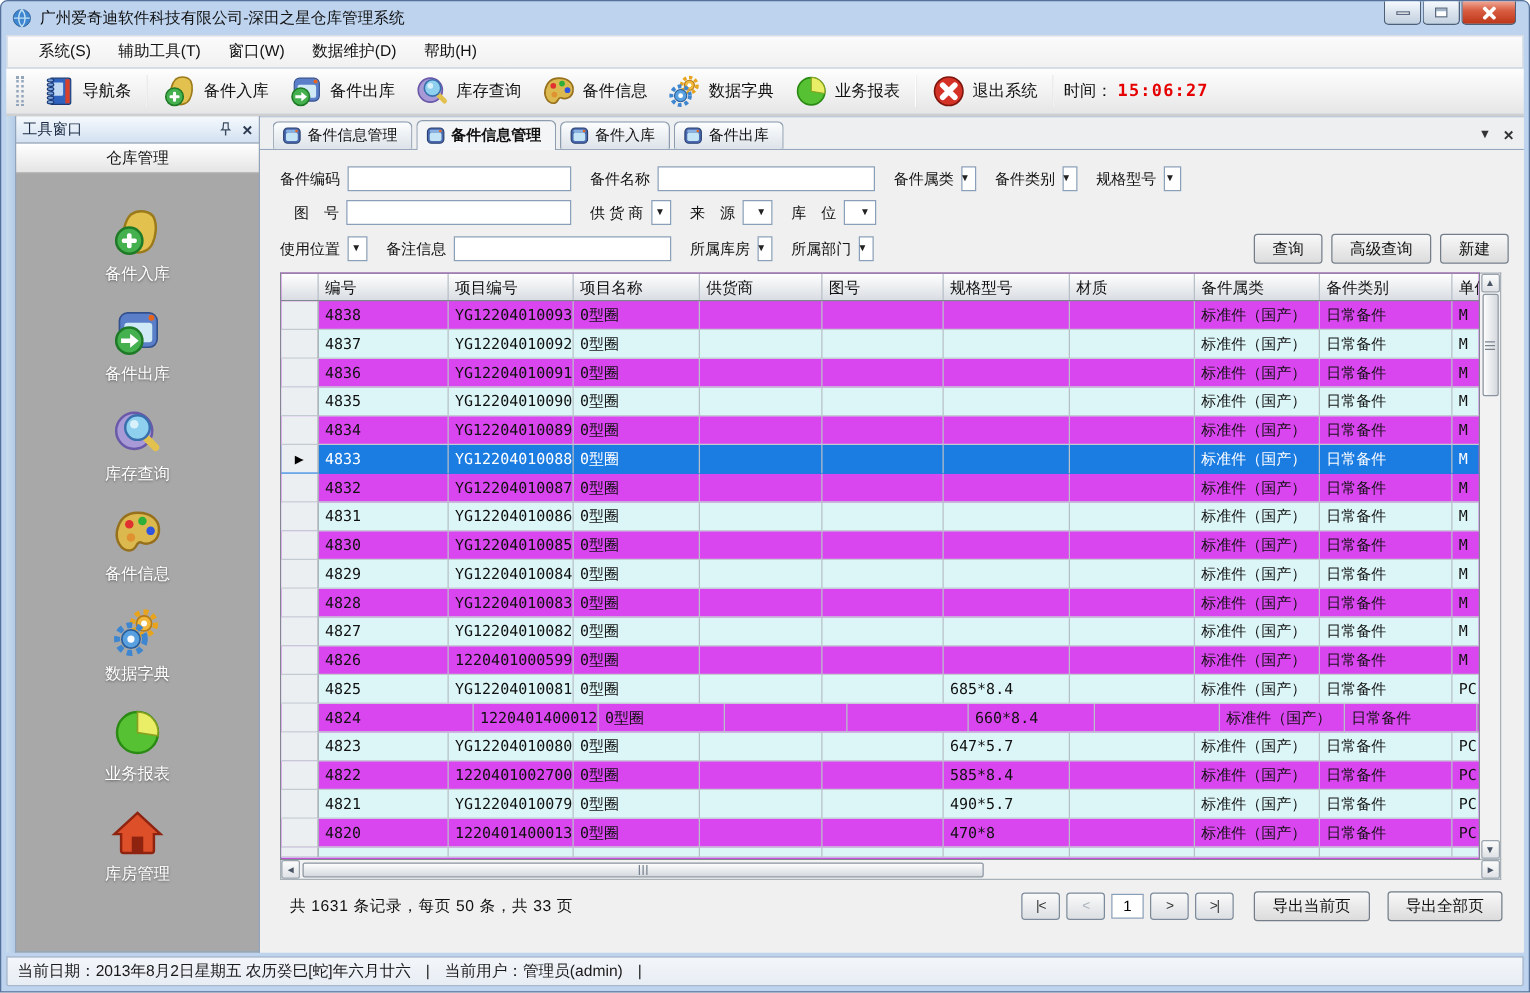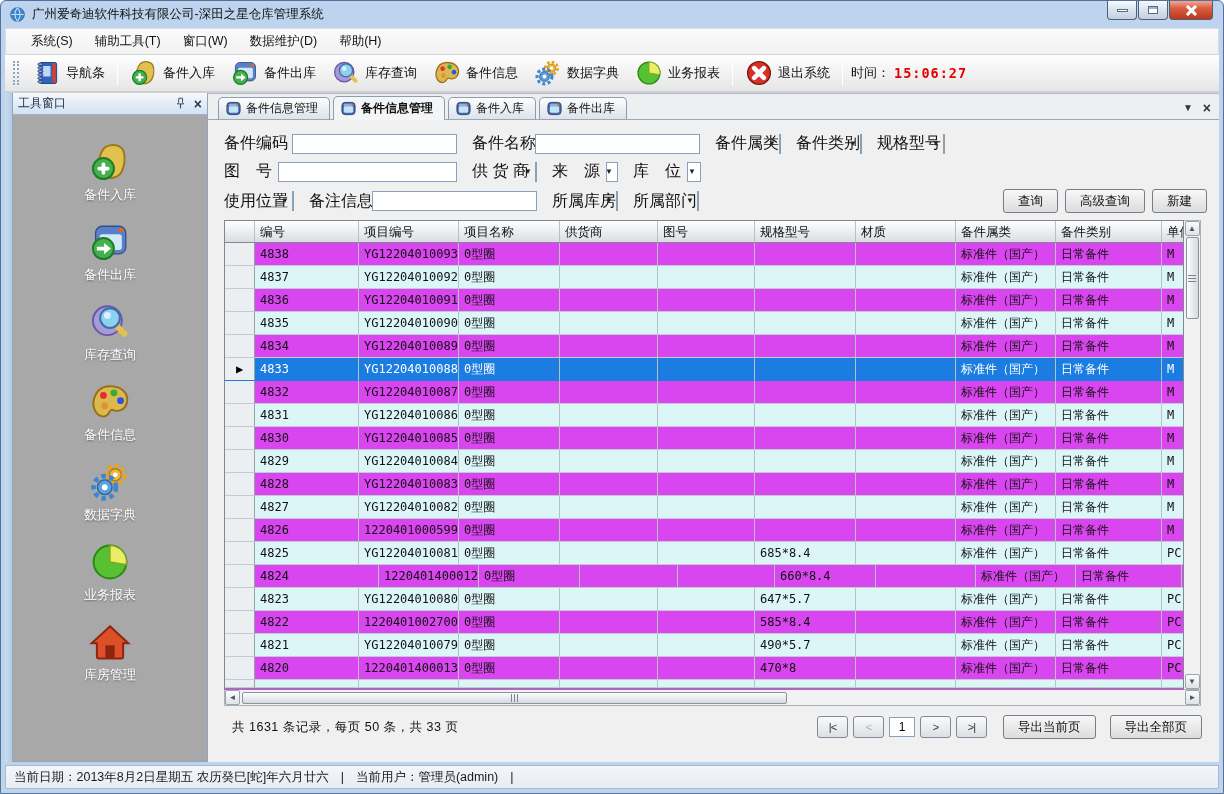--- a/index.html
+++ b/index.html
@@ -63,21 +63,21 @@
     border:1px solid #8d9cae; border-bottom:none; border-radius:5px 5px 0 0;
     background:linear-gradient(#fcfdfe,#dde3e9); font-size:12px; height:22px; }
   .tab.active { background:#f4f5f6; font-weight:bold; height:24px; margin-bottom:-1px; z-index:2; }
   .tab-tools { margin-left:auto; display:flex; align-items:center; gap:10px; padding-bottom:6px; color:#333; }
   .tab-tools .dd { font-size:10px; } .tab-tools .x { font-size:14px; line-height:8px; font-weight:bold; }
   .panel { flex:1; background:#f0f0f0; border-top:1px solid #98a8bc; padding:13px 12px 0 16px; min-height:0; }
 
   
   .form-row { display:flex; align-items:center; margin-bottom:7px; }
   .fpair { display:flex; align-items:center; margin-right:15px; }
-  .fpair .flabel { text-align:right; font-size:16px; margin-right:6px; white-space:nowrap; }
+  .fpair .flabel { text-align:right; font-size:12px; margin-right:6px; white-space:nowrap; }
   .fl1{width:62px}.fl2{width:57px}.fl3{width:58px}.fl4{width:58px}.fl5{width:60px}
   .ff1{width:118px}.ff2{width:122px}.ff3{width:117px}.ff4{width:118px}.ff5{width:120px}
   .f-text { height:20px; border:1px solid #8aa0b8; background:#fff; padding:0 4px; font-size:12px; width:100%; }
   .f-select { height:20px; border:1px solid #8aa0b8; background:#fff; position:relative; width:100%; }
   .f-select .arr { position:absolute; right:4px; top:4px; font-size:8px; color:#222; }
   .form-buttons { margin-left:auto; display:flex; gap:7px; }
   .btn { height:24px; border:1px solid #747e8a; border-radius:3px; background:linear-gradient(#f8f8f8,#dcdcdc);
     font-size:12.5px; padding:0 14px; display:flex; align-items:center; justify-content:center; }
 
   
@@ -272,20 +272,21 @@
         <span class="sb-header-tools">
           <span class="sb-pin icon">
             <svg viewBox="0 0 16 16" width="13" height="13">
                 <path d="M6 1.5h4.5V7l1.5 1.5h-8L5.5 7z" fill="#e7eef7" stroke="#3c4c60" stroke-width="1.2"></path>
                 <line x1="8" y1="8.5" x2="8" y2="14" stroke="#3c4c60" stroke-width="1.4"></line>
               </svg>
           </span>
           <span class="sb-close">×</span>
         </span>
       </div>
+      <div class="sb-section">仓库管理</div>
       <div class="sb-body" id="sidebar-items">
           <div class="sb-item">
             <span class="icon">
               <svg viewBox="0 0 32 32" width="42" height="42">
                 <path d="M12 5c5-3.5 12-2 14 2 2.2 5 1 12-1 16-2.4 5-9 6.4-13 4-4-2.6-5-9-4-14 .9-4 2-6 4-8z" fill="#e3c14f" stroke="#9a7a1a" stroke-width="1.5"></path>
                 <circle cx="11" cy="21" r="8" fill="#45b04e" stroke="#1f7a28" stroke-width="1.5"></circle>
                 <rect x="6.4" y="19.6" width="9.2" height="2.8" rx="1.2" fill="#fff"></rect>
                 <rect x="9.6" y="16.4" width="2.8" height="9.2" rx="1.2" fill="#fff"></rect>
               </svg>
             </span>

